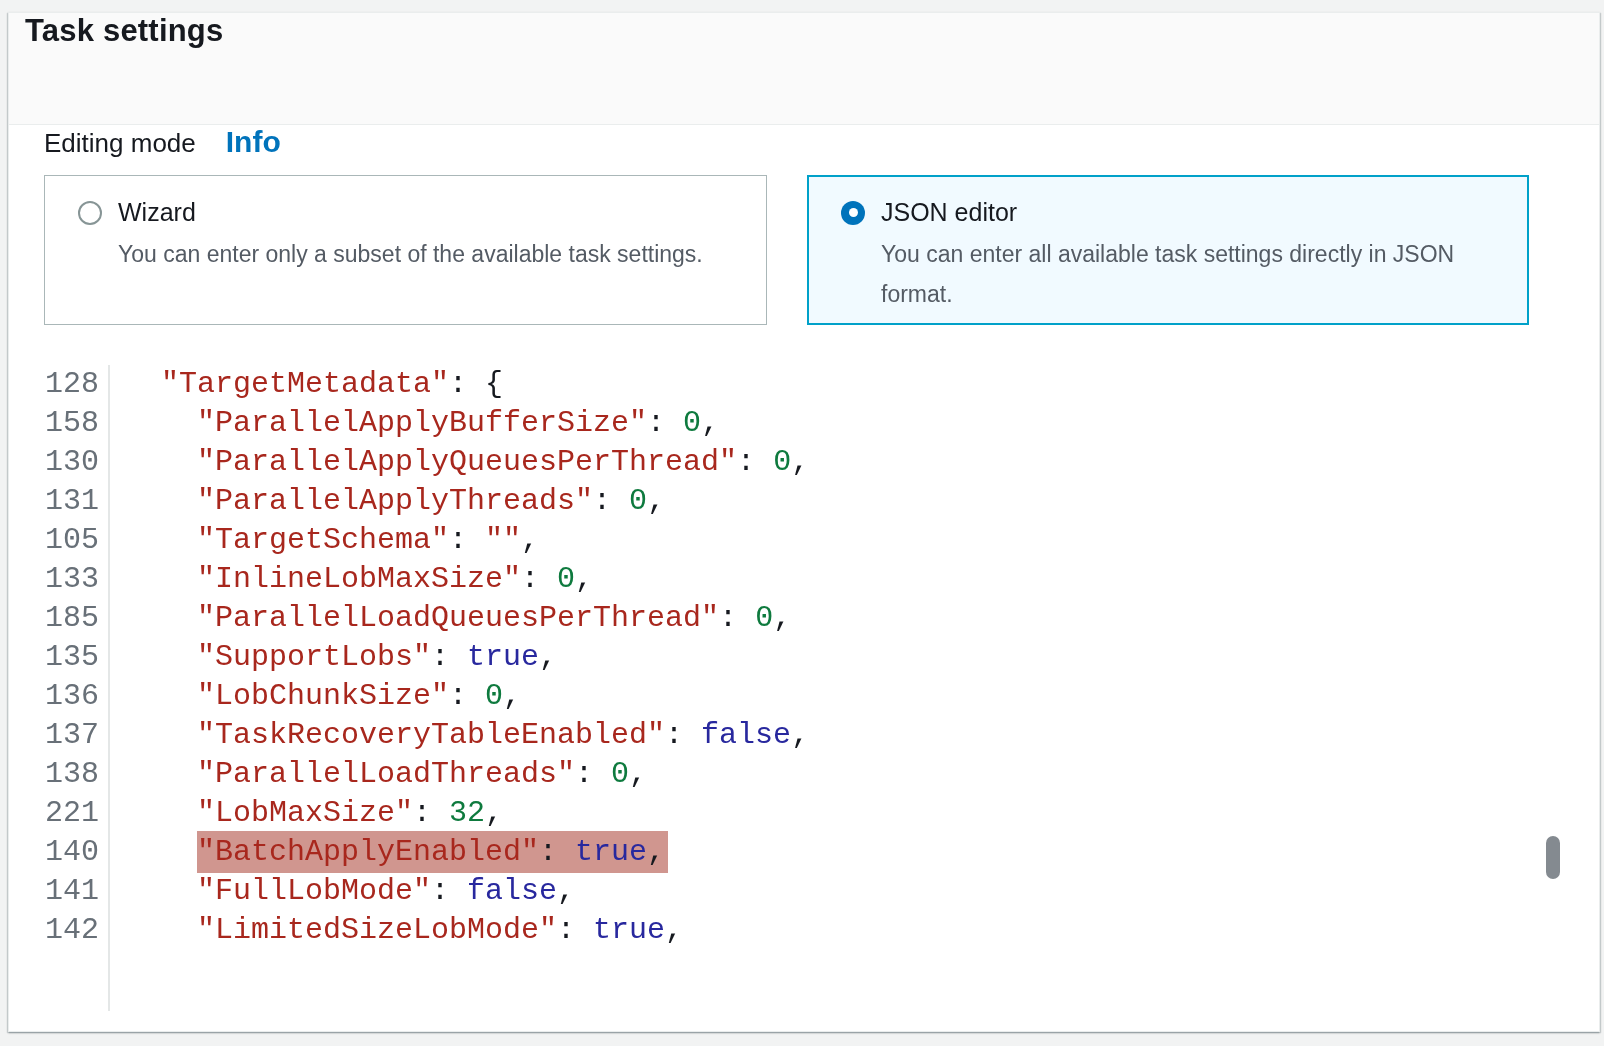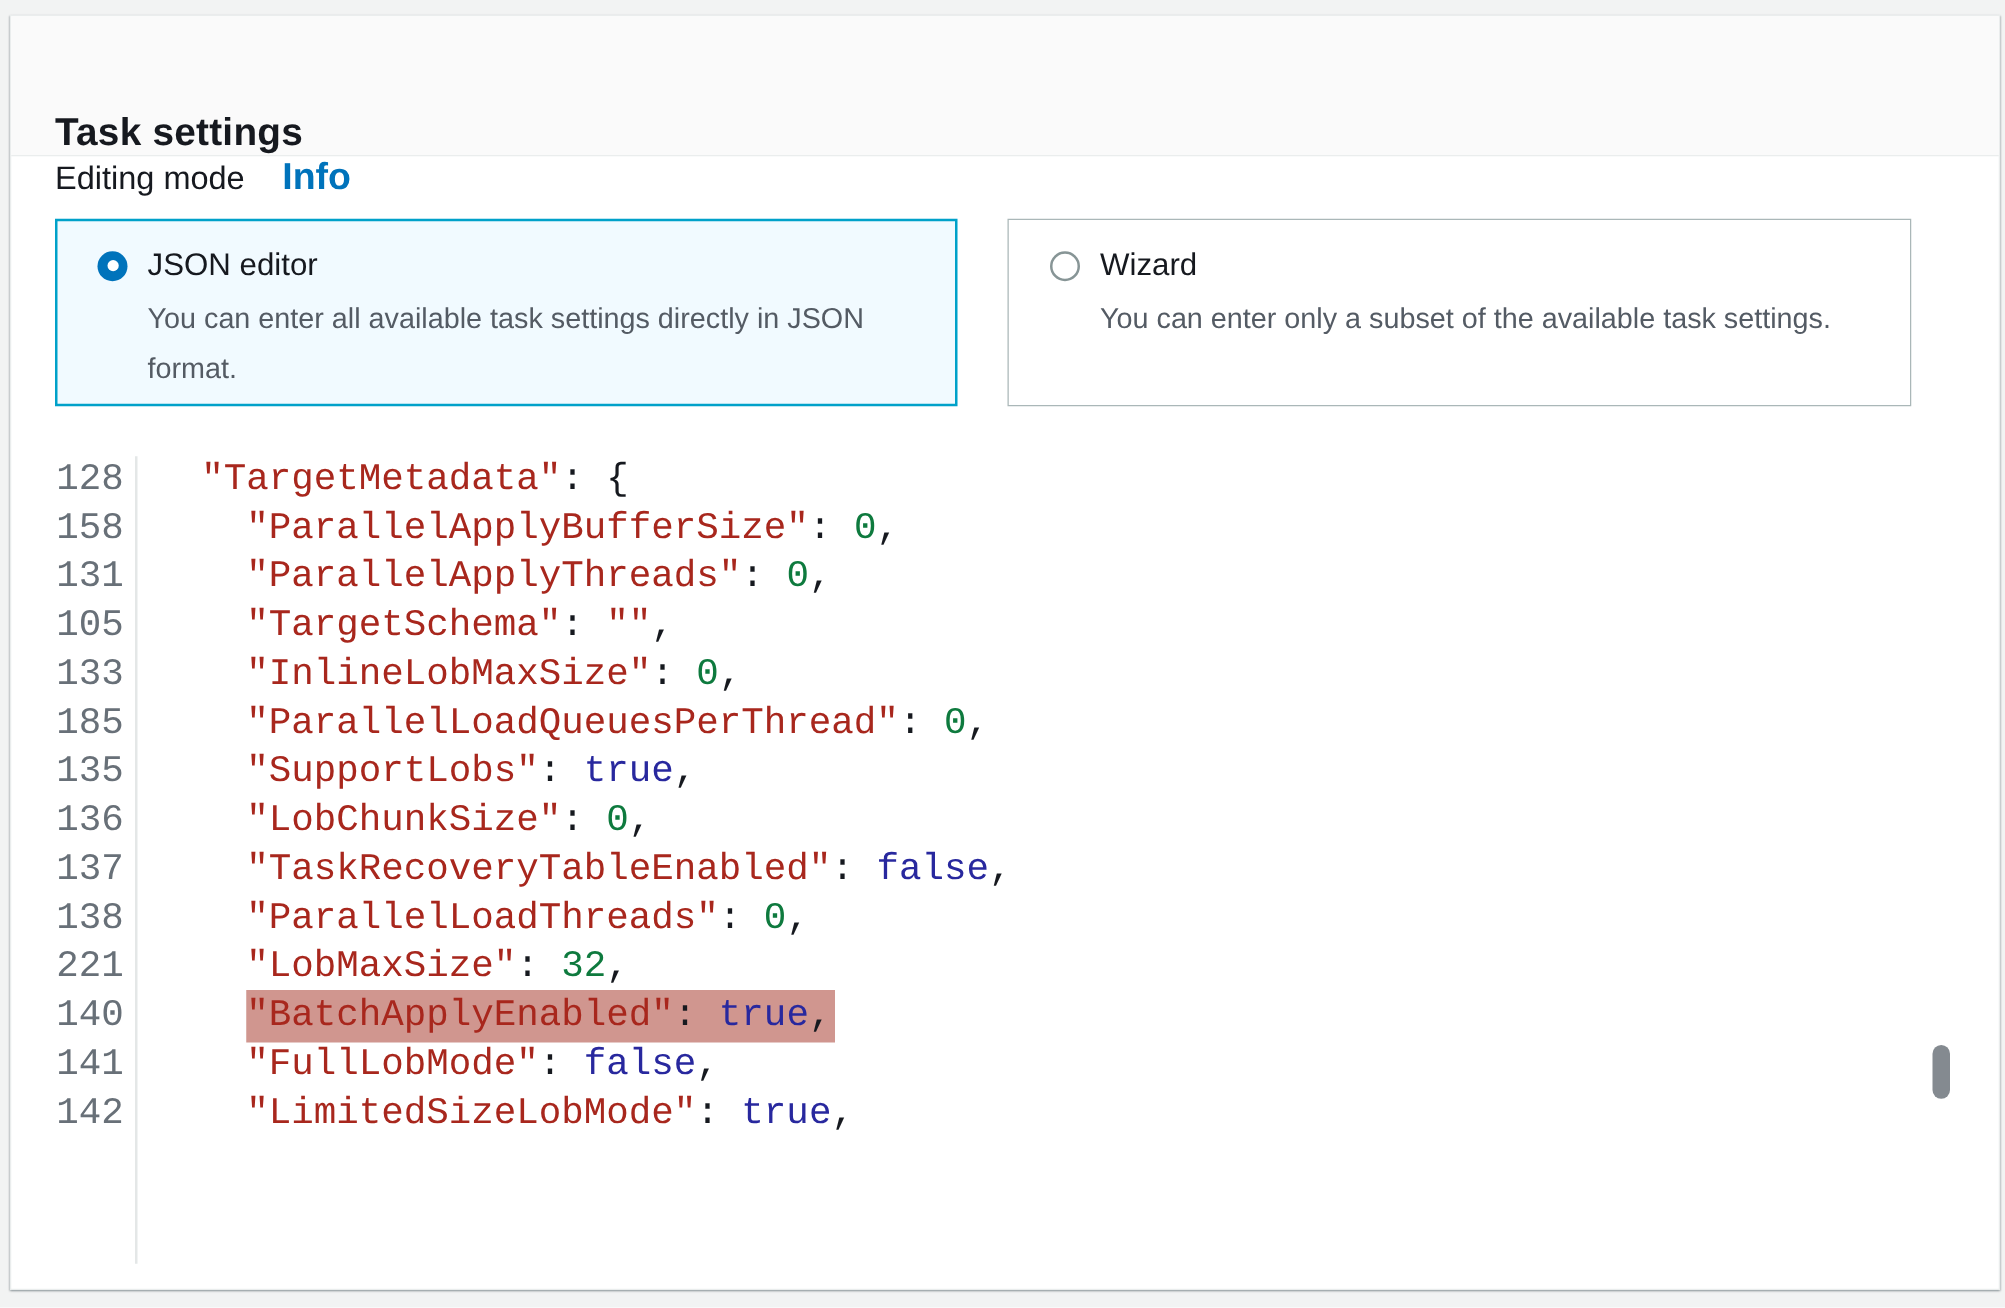--- a/index.html
+++ b/index.html
@@ -17,22 +17,22 @@
     background: #ffffff;
     border: 1px solid var(--panel-border, #eaeded);
     box-shadow: 0 1px 2px 0 rgba(0,28,36,0.25), 1px 1px 1px 0 rgba(0,28,36,0.12), -1px 1px 1px 0 rgba(0,28,36,0.12);
   }
 
   .panel-header {
     height: 112px;
     background: var(--header-bg, #fafafa);
     border-bottom: 1px solid var(--panel-border, #eaeded);
     display: flex;
-    align-items: flex-end;
-    padding-left: 35px;
+    align-items: flex-start;
+    padding-left: 16px;
   }
   .panel-title { font-size: 31px; font-weight: 700; letter-spacing: 0.2px; }
 
   .panel-body { padding: 0 0 0 35px; position: relative; height: 906px; }
 
   .mode-row {
     display: flex;
     align-items: baseline;
     font-size: 26px;
   }
@@ -135,42 +135,43 @@
   </div>
 
   <div class="panel-body">
 
     <div class="mode-row">
       <span>Editing mode</span>
       <a class="info-link">Info</a>
     </div>
 
     <div class="cards-row">
+      <div class="option-card">
+        <div class="option-head">
+          <span class="radio"></span>
+          <span class="option-label">Wizard</span>
+        </div>
+        <div class="option-desc">You can enter only a subset of the available task settings.</div>
+      </div>
+
       <div class="option-card selected">
         <div class="option-head">
           <span class="radio checked"></span>
           <span class="option-label">JSON editor</span>
         </div>
         <div class="option-desc">You can enter all available task settings directly in JSON format.</div>
-      </div>
-
-      <div class="option-card">
-        <div class="option-head">
-          <span class="radio"></span>
-          <span class="option-label">Wizard</span>
-        </div>
-        <div class="option-desc">You can enter only a subset of the available task settings.</div>
       </div>
     </div>
 
     <div class="editor">
       <div class="gutter-rule"></div>
       <div>
           <div class="code-line"><span class="gutter-num">128</span><span class="code-text"><span class="tok-plain">  </span><span class="tok-key">"TargetMetadata"</span><span class="tok-plain">: {</span></span></div>
           <div class="code-line"><span class="gutter-num">158</span><span class="code-text"><span class="tok-plain">    </span><span class="tok-key">"ParallelApplyBufferSize"</span><span class="tok-plain">: </span><span class="tok-number">0</span><span class="tok-plain">,</span></span></div>
+          <div class="code-line"><span class="gutter-num">130</span><span class="code-text"><span class="tok-plain">    </span><span class="tok-key">"ParallelApplyQueuesPerThread"</span><span class="tok-plain">: </span><span class="tok-number">0</span><span class="tok-plain">,</span></span></div>
           <div class="code-line"><span class="gutter-num">131</span><span class="code-text"><span class="tok-plain">    </span><span class="tok-key">"ParallelApplyThreads"</span><span class="tok-plain">: </span><span class="tok-number">0</span><span class="tok-plain">,</span></span></div>
           <div class="code-line"><span class="gutter-num">105</span><span class="code-text"><span class="tok-plain">    </span><span class="tok-key">"TargetSchema"</span><span class="tok-plain">: </span><span class="tok-string">""</span><span class="tok-plain">,</span></span></div>
           <div class="code-line"><span class="gutter-num">133</span><span class="code-text"><span class="tok-plain">    </span><span class="tok-key">"InlineLobMaxSize"</span><span class="tok-plain">: </span><span class="tok-number">0</span><span class="tok-plain">,</span></span></div>
           <div class="code-line"><span class="gutter-num">185</span><span class="code-text"><span class="tok-plain">    </span><span class="tok-key">"ParallelLoadQueuesPerThread"</span><span class="tok-plain">: </span><span class="tok-number">0</span><span class="tok-plain">,</span></span></div>
           <div class="code-line"><span class="gutter-num">135</span><span class="code-text"><span class="tok-plain">    </span><span class="tok-key">"SupportLobs"</span><span class="tok-plain">: </span><span class="tok-boolean">true</span><span class="tok-plain">,</span></span></div>
           <div class="code-line"><span class="gutter-num">136</span><span class="code-text"><span class="tok-plain">    </span><span class="tok-key">"LobChunkSize"</span><span class="tok-plain">: </span><span class="tok-number">0</span><span class="tok-plain">,</span></span></div>
           <div class="code-line"><span class="gutter-num">137</span><span class="code-text"><span class="tok-plain">    </span><span class="tok-key">"TaskRecoveryTableEnabled"</span><span class="tok-plain">: </span><span class="tok-boolean">false</span><span class="tok-plain">,</span></span></div>
           <div class="code-line"><span class="gutter-num">138</span><span class="code-text"><span class="tok-plain">    </span><span class="tok-key">"ParallelLoadThreads"</span><span class="tok-plain">: </span><span class="tok-number">0</span><span class="tok-plain">,</span></span></div>
           <div class="code-line"><span class="gutter-num">221</span><span class="code-text"><span class="tok-plain">    </span><span class="tok-key">"LobMaxSize"</span><span class="tok-plain">: </span><span class="tok-number">32</span><span class="tok-plain">,</span></span></div>
           <div class="code-line"><span class="gutter-num">140</span><span class="code-text"><span class="tok-plain">    </span><span class="hl"><span class="tok-key">"BatchApplyEnabled"</span><span class="tok-plain">: </span><span class="tok-boolean">true</span><span class="tok-plain">,</span></span></span></div>

